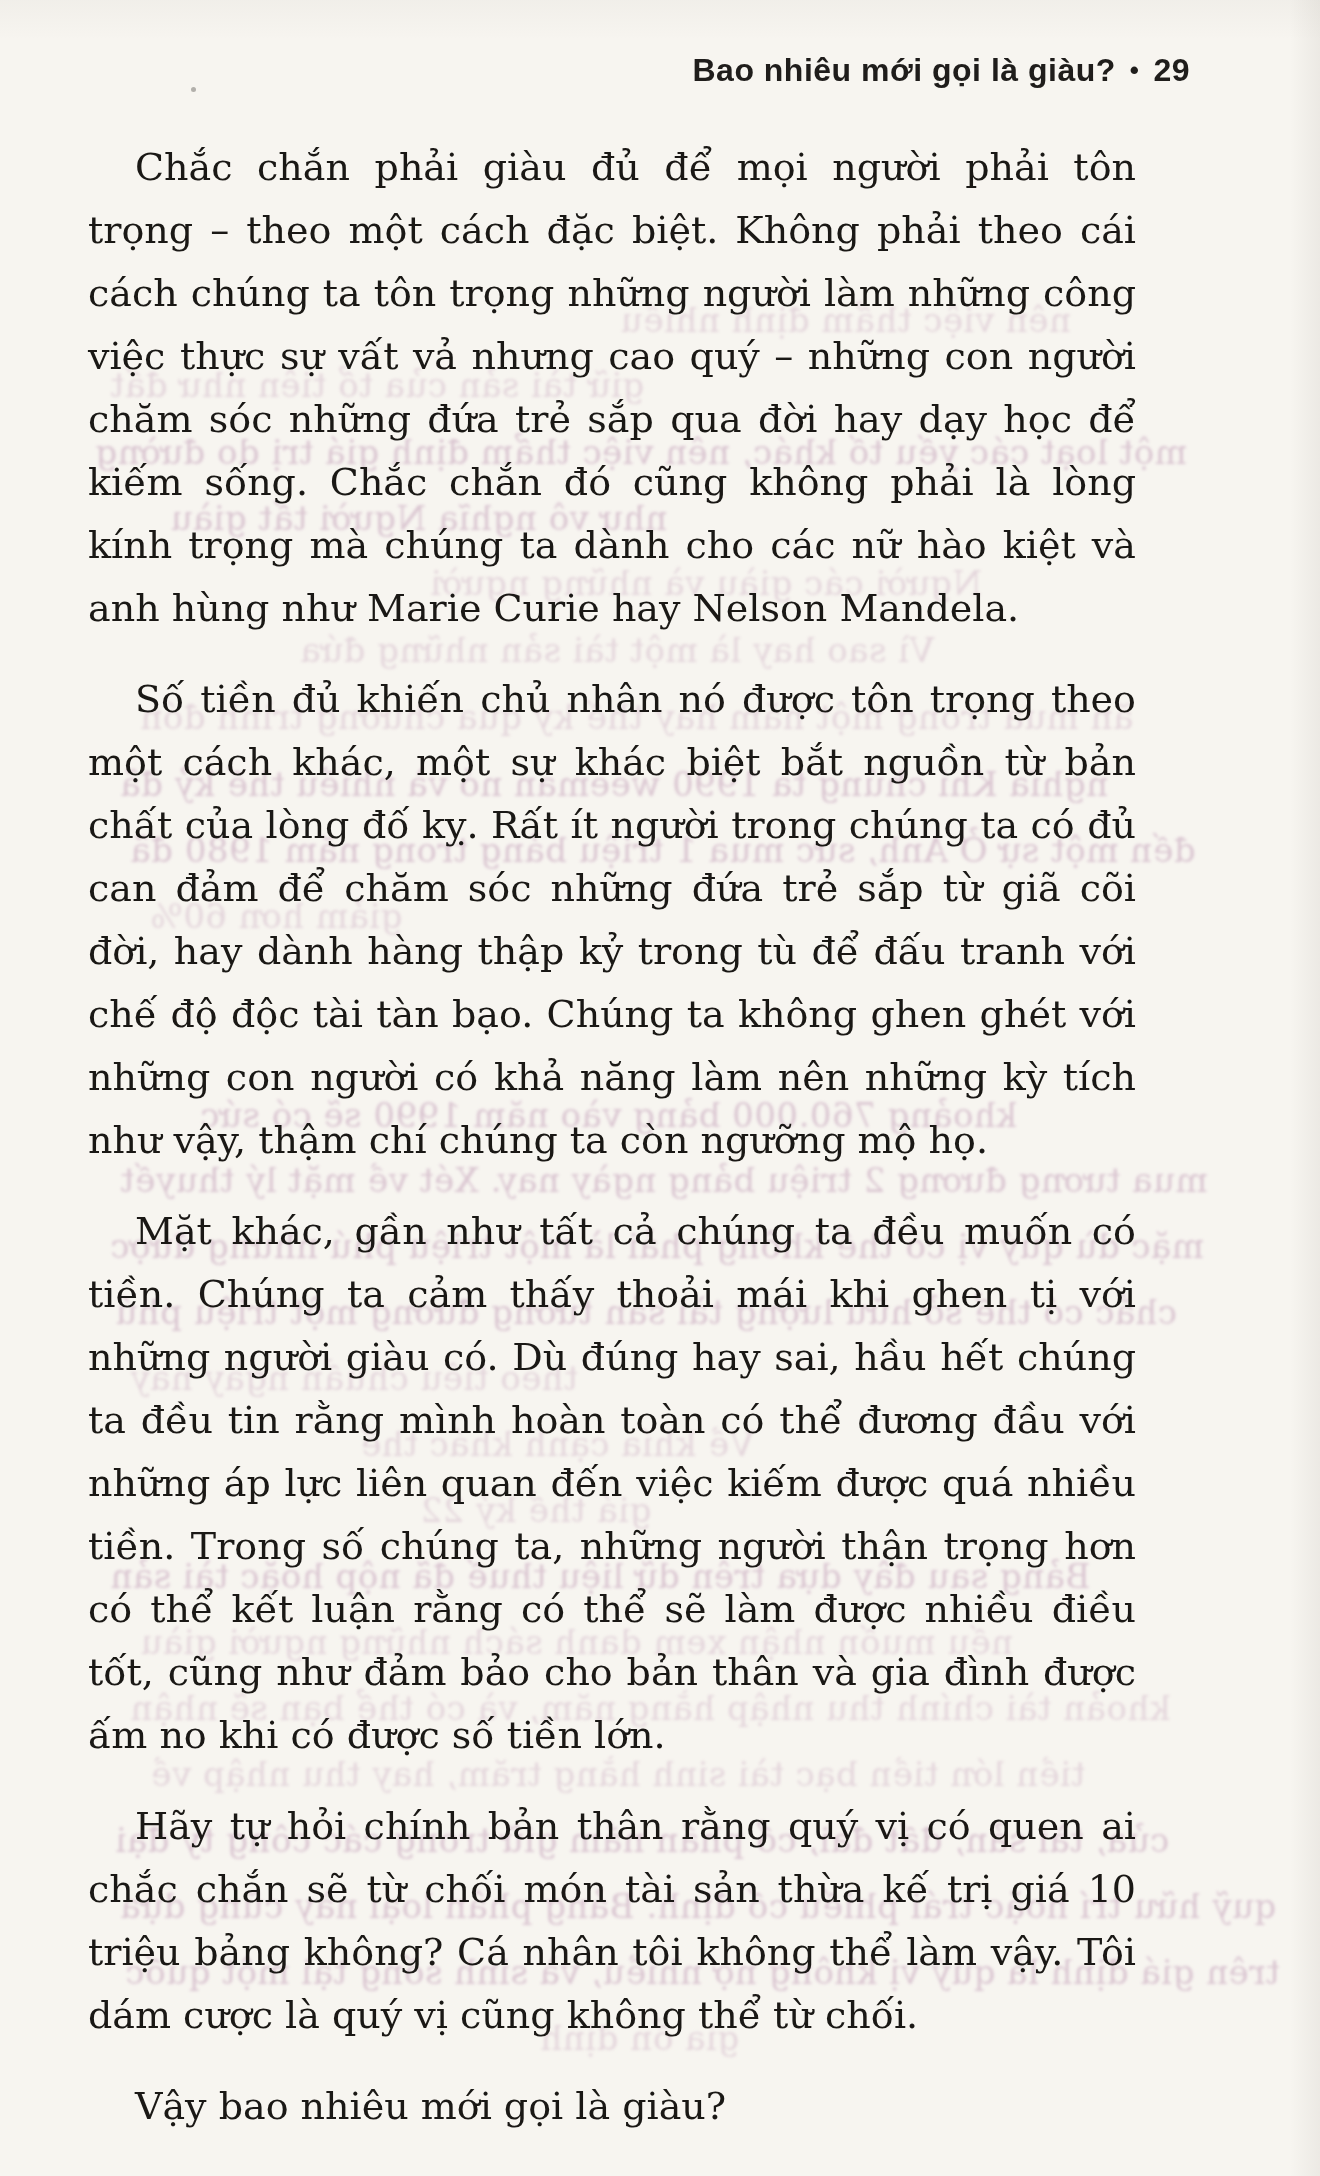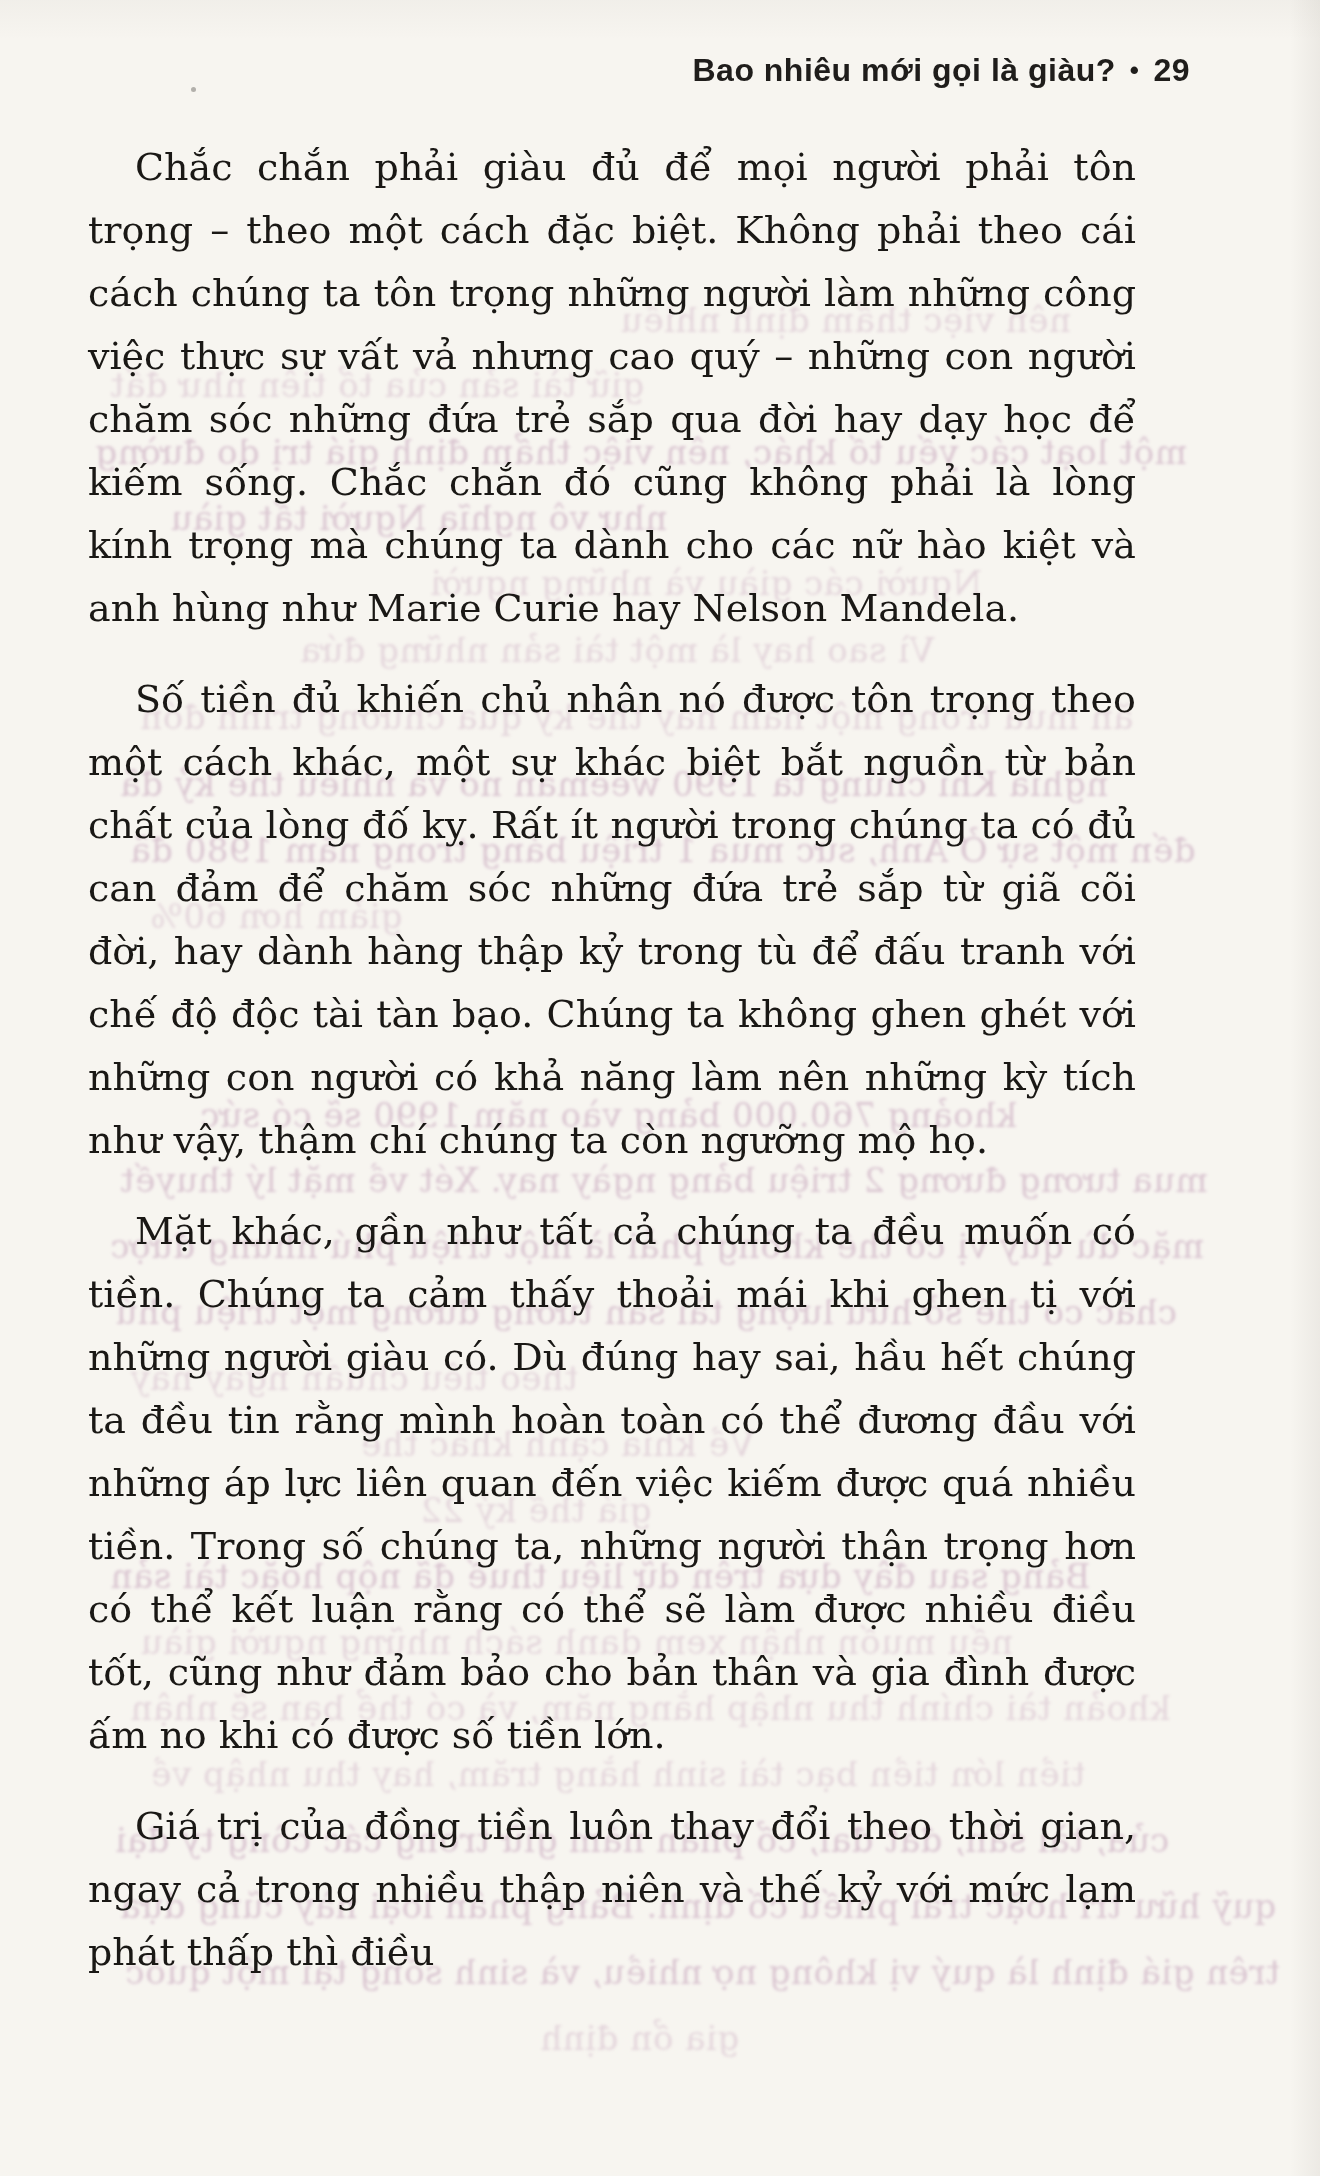--- a/index.html
+++ b/index.html
@@ -101,16 +101,18 @@
   <div class="page-header">
     <span>Bao nhiêu mới gọi là giàu?</span><span class="sep">•</span><span>29</span>
   </div>
 
   <div class="speck" style="left:191px;top:87px;"></div>
 
   <div class="body-text" id="body">
       <p>Chắc chắn phải giàu đủ để mọi người phải tôn trọng – theo một cách đặc biệt. Không phải theo cái cách chúng ta tôn trọng những người làm những công việc thực sự vất vả nhưng cao quý – những con người chăm sóc những đứa trẻ sắp qua đời hay dạy học để kiếm sống. Chắc chắn đó cũng không phải là lòng kính trọng mà chúng ta dành cho các nữ hào kiệt và anh hùng như Marie Curie hay Nelson Mandela.</p>
       <p>Số tiền đủ khiến chủ nhân nó được tôn trọng theo một cách khác, một sự khác biệt bắt nguồn từ bản chất của lòng đố kỵ. Rất ít người trong chúng ta có đủ can đảm để chăm sóc những đứa trẻ sắp từ giã cõi đời, hay dành hàng thập kỷ trong tù để đấu tranh với chế độ độc tài tàn bạo. Chúng ta không ghen ghét với những con người có khả năng làm nên những kỳ tích như vậy, thậm chí chúng ta còn ngưỡng mộ họ.</p>
       <p>Mặt khác, gần như tất cả chúng ta đều muốn có tiền. Chúng ta cảm thấy thoải mái khi ghen tị với những người giàu có. Dù đúng hay sai, hầu hết chúng ta đều tin rằng mình hoàn toàn có thể đương đầu với những áp lực liên quan đến việc kiếm được quá nhiều tiền. Trong số chúng ta, những người thận trọng hơn có thể kết luận rằng có thể sẽ làm được nhiều điều tốt, cũng như đảm bảo cho bản thân và gia đình được ấm no khi có được số tiền lớn.</p>
+      <p>Hãy tự hỏi chính bản thân rằng quý vị có quen ai chắc chắn sẽ từ chối món tài sản thừa kế trị giá 10 triệu bảng không? Cá nhân tôi không thể làm vậy. Tôi dám cược là quý vị cũng không thể từ chối.</p>
+      <p>Vậy bao nhiêu mới gọi là giàu?</p>
       <p>Giá trị của đồng tiền luôn thay đổi theo thời gian, ngay cả trong nhiều thập niên và thế kỷ với mức lạm phát thấp thì điều</p>
     </div>
 
 </div>
 
 </body></html>

